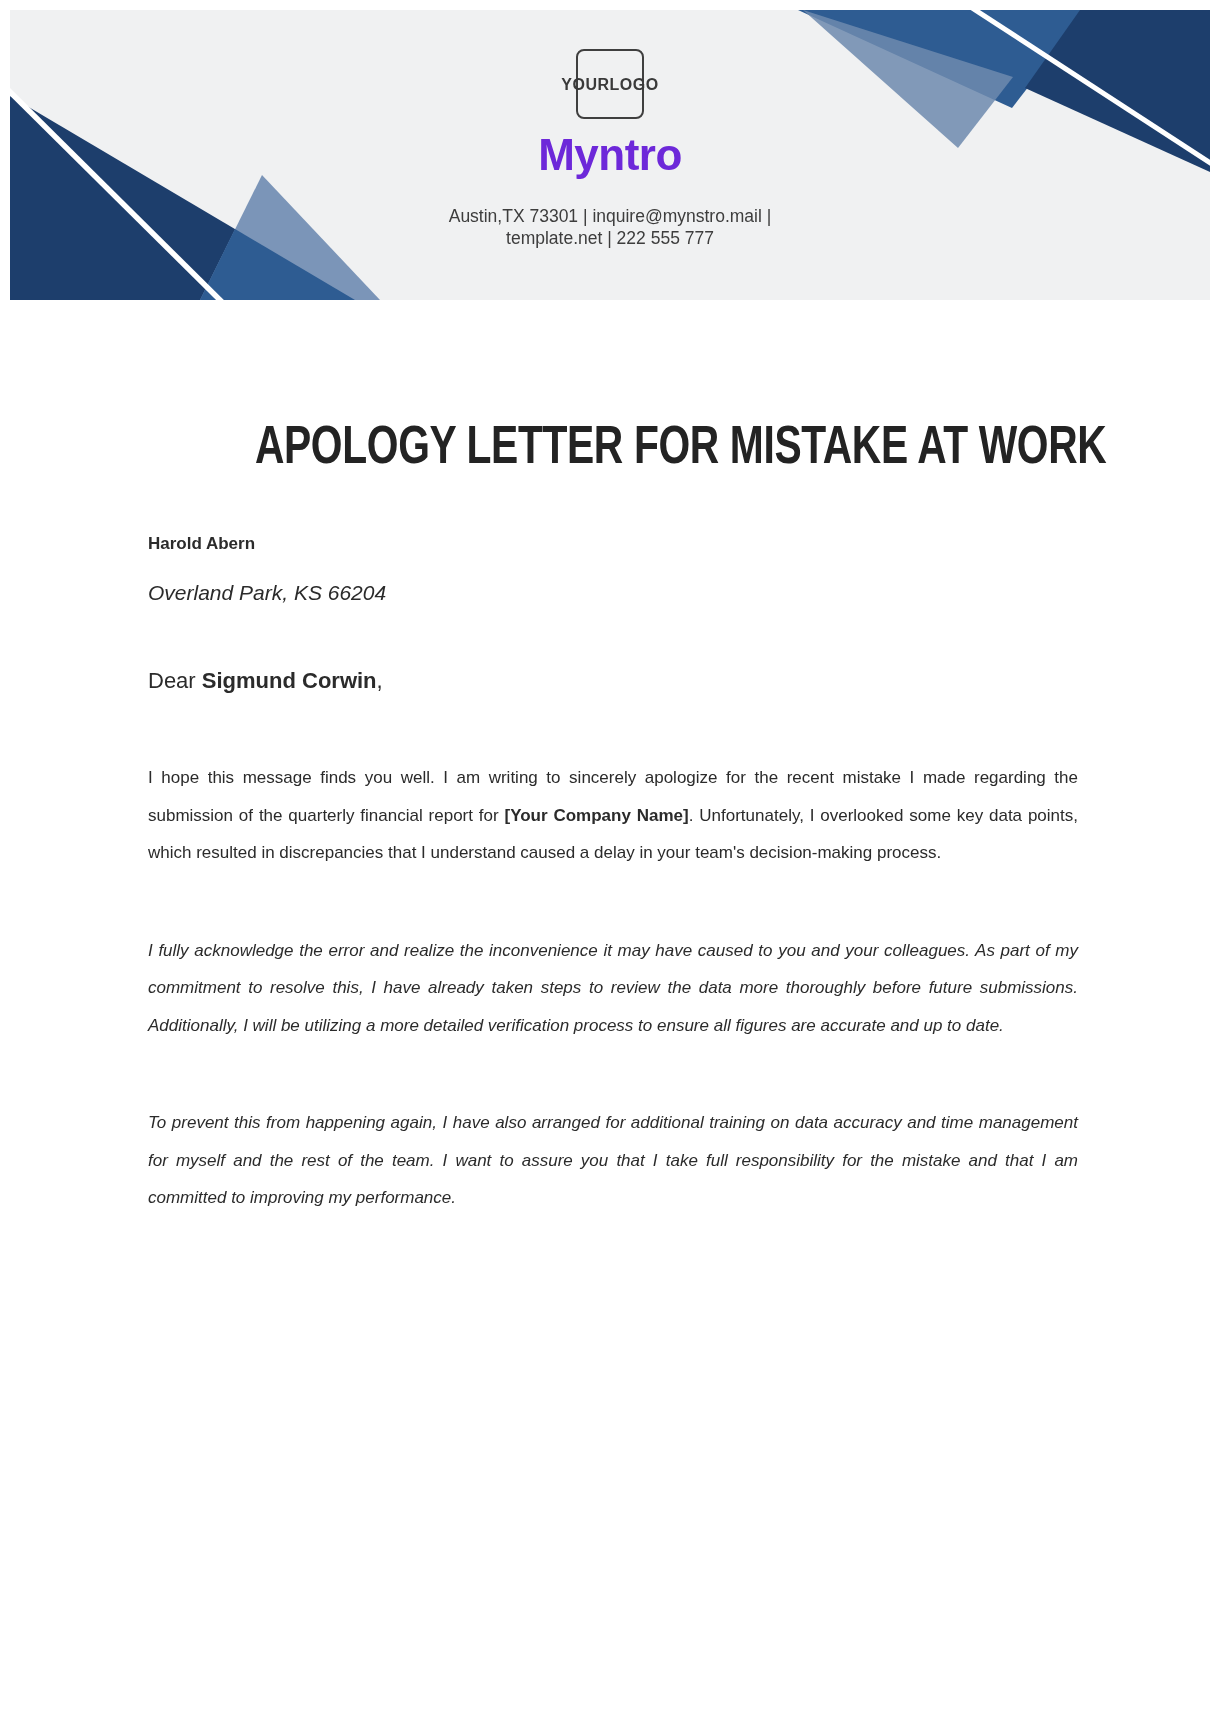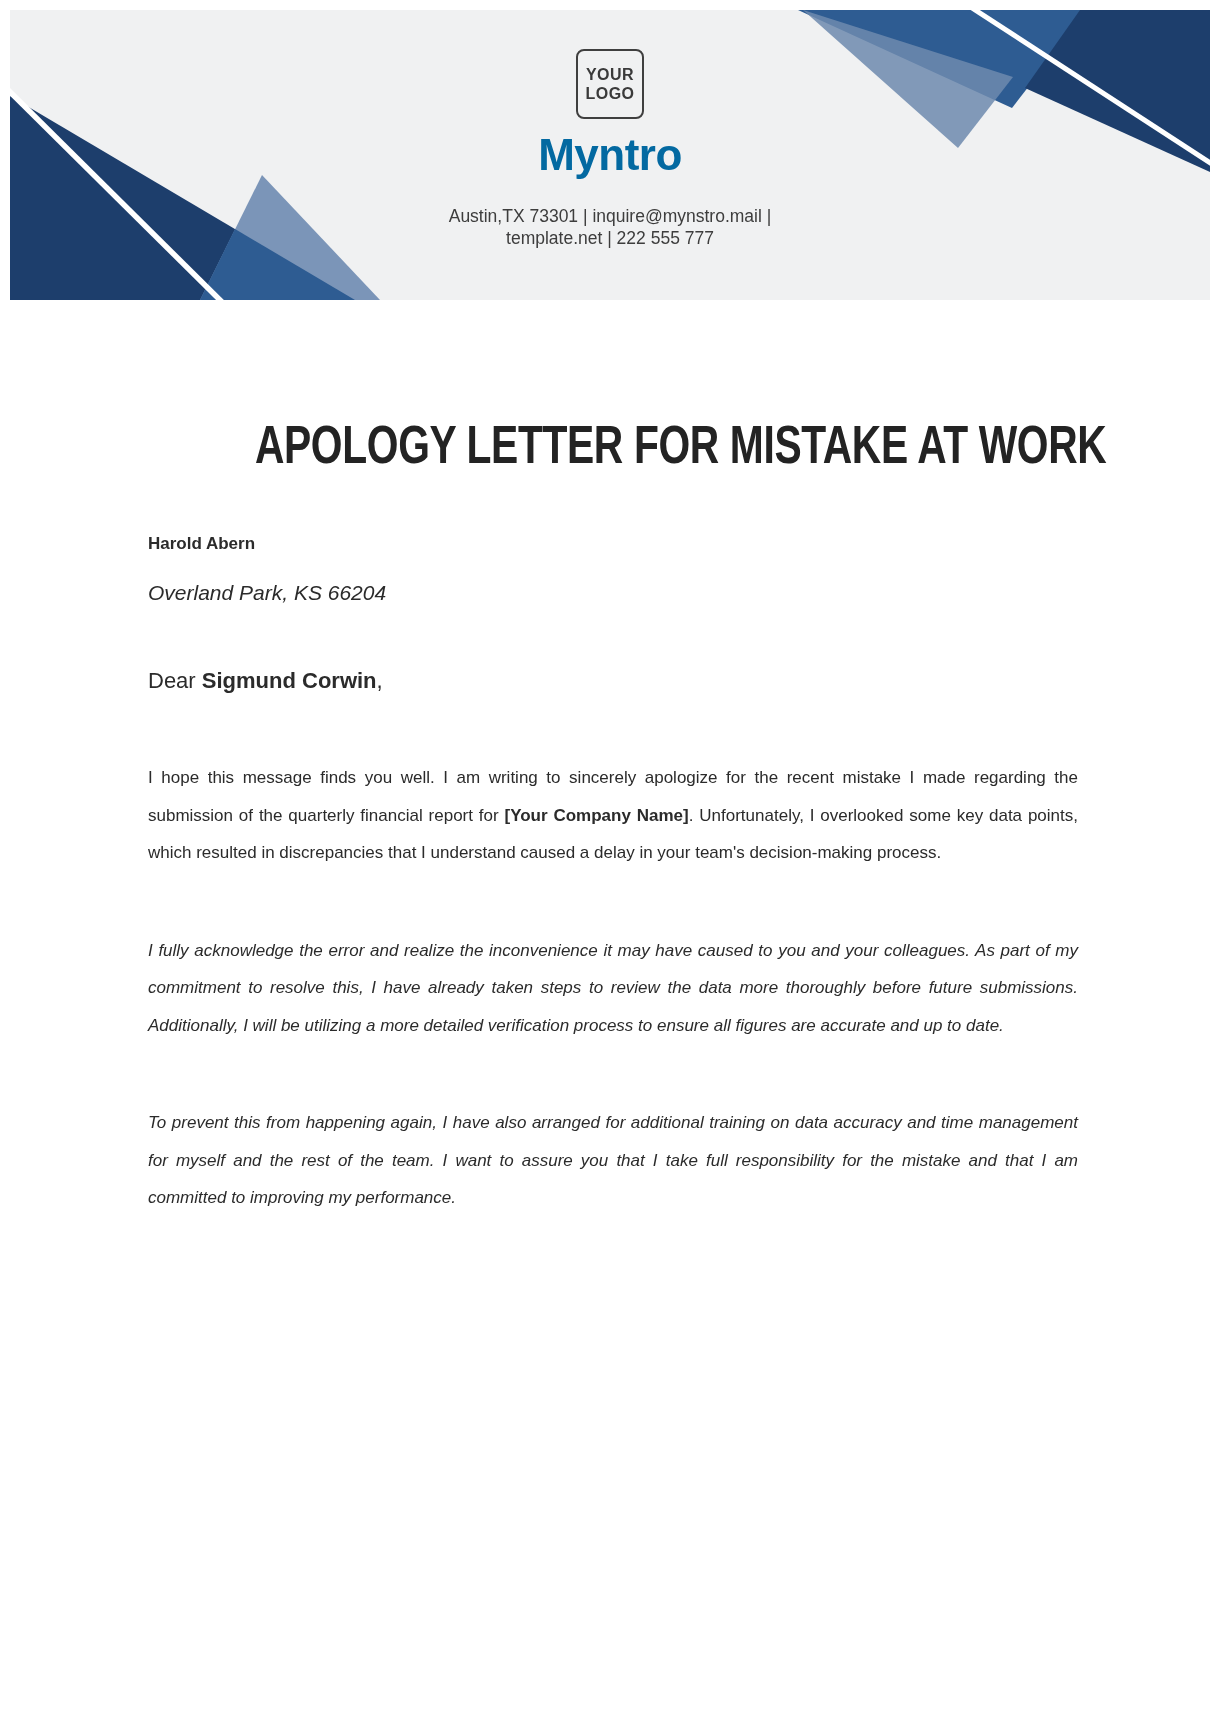--- a/index.html
+++ b/index.html
@@ -38,21 +38,21 @@
     flex-direction: column;
     align-items: center;
   }
   .logo-box {
     margin-top: 39px;
     width: 68px; height: 70px;
     border: 2px solid #3f3f3f;
     border-radius: 8px;
     background: transparent;
     display: flex;
-    flex-direction: column;
+    flex-direction: row;
     align-items: center;
     justify-content: center;
   }
   .logo-box span {
     font-size: 16px;
     line-height: 19px;
     font-weight: 600;
     letter-spacing: 0.5px;
     color: #3a3a3a;
   }
@@ -124,21 +124,21 @@
       <polygon points="1070,0 1200,0 1200,162 1015,78" fill="#1d3e6c"></polygon>
       <line x1="956" y1="-6" x2="1208" y2="158" stroke-width="5" stroke="#ffffff"></line>
       <polygon points="793,0 1003,67 948,138" fill-opacity="0.85" fill="#6d89ae"></polygon>
     </svg>
 
     <div class="header-center">
       <div class="logo-box">
         <span>YOUR</span>
         <span>LOGO</span>
       </div>
-      <div class="company-name" style="color:#0369a1;">Myntro</div>
+      <div class="company-name" style="color:#6d28d9;">Myntro</div>
       <div class="contact">
         <div>Austin,TX 73301 | inquire@mynstro.mail |</div>
         <div>template.net | 222 555 777</div>
       </div>
     </div>
   </div>
 
   <div class="letter">
     <h1 class="letter-title" style="color:#232323;">APOLOGY LETTER FOR MISTAKE AT WORK</h1>
 

